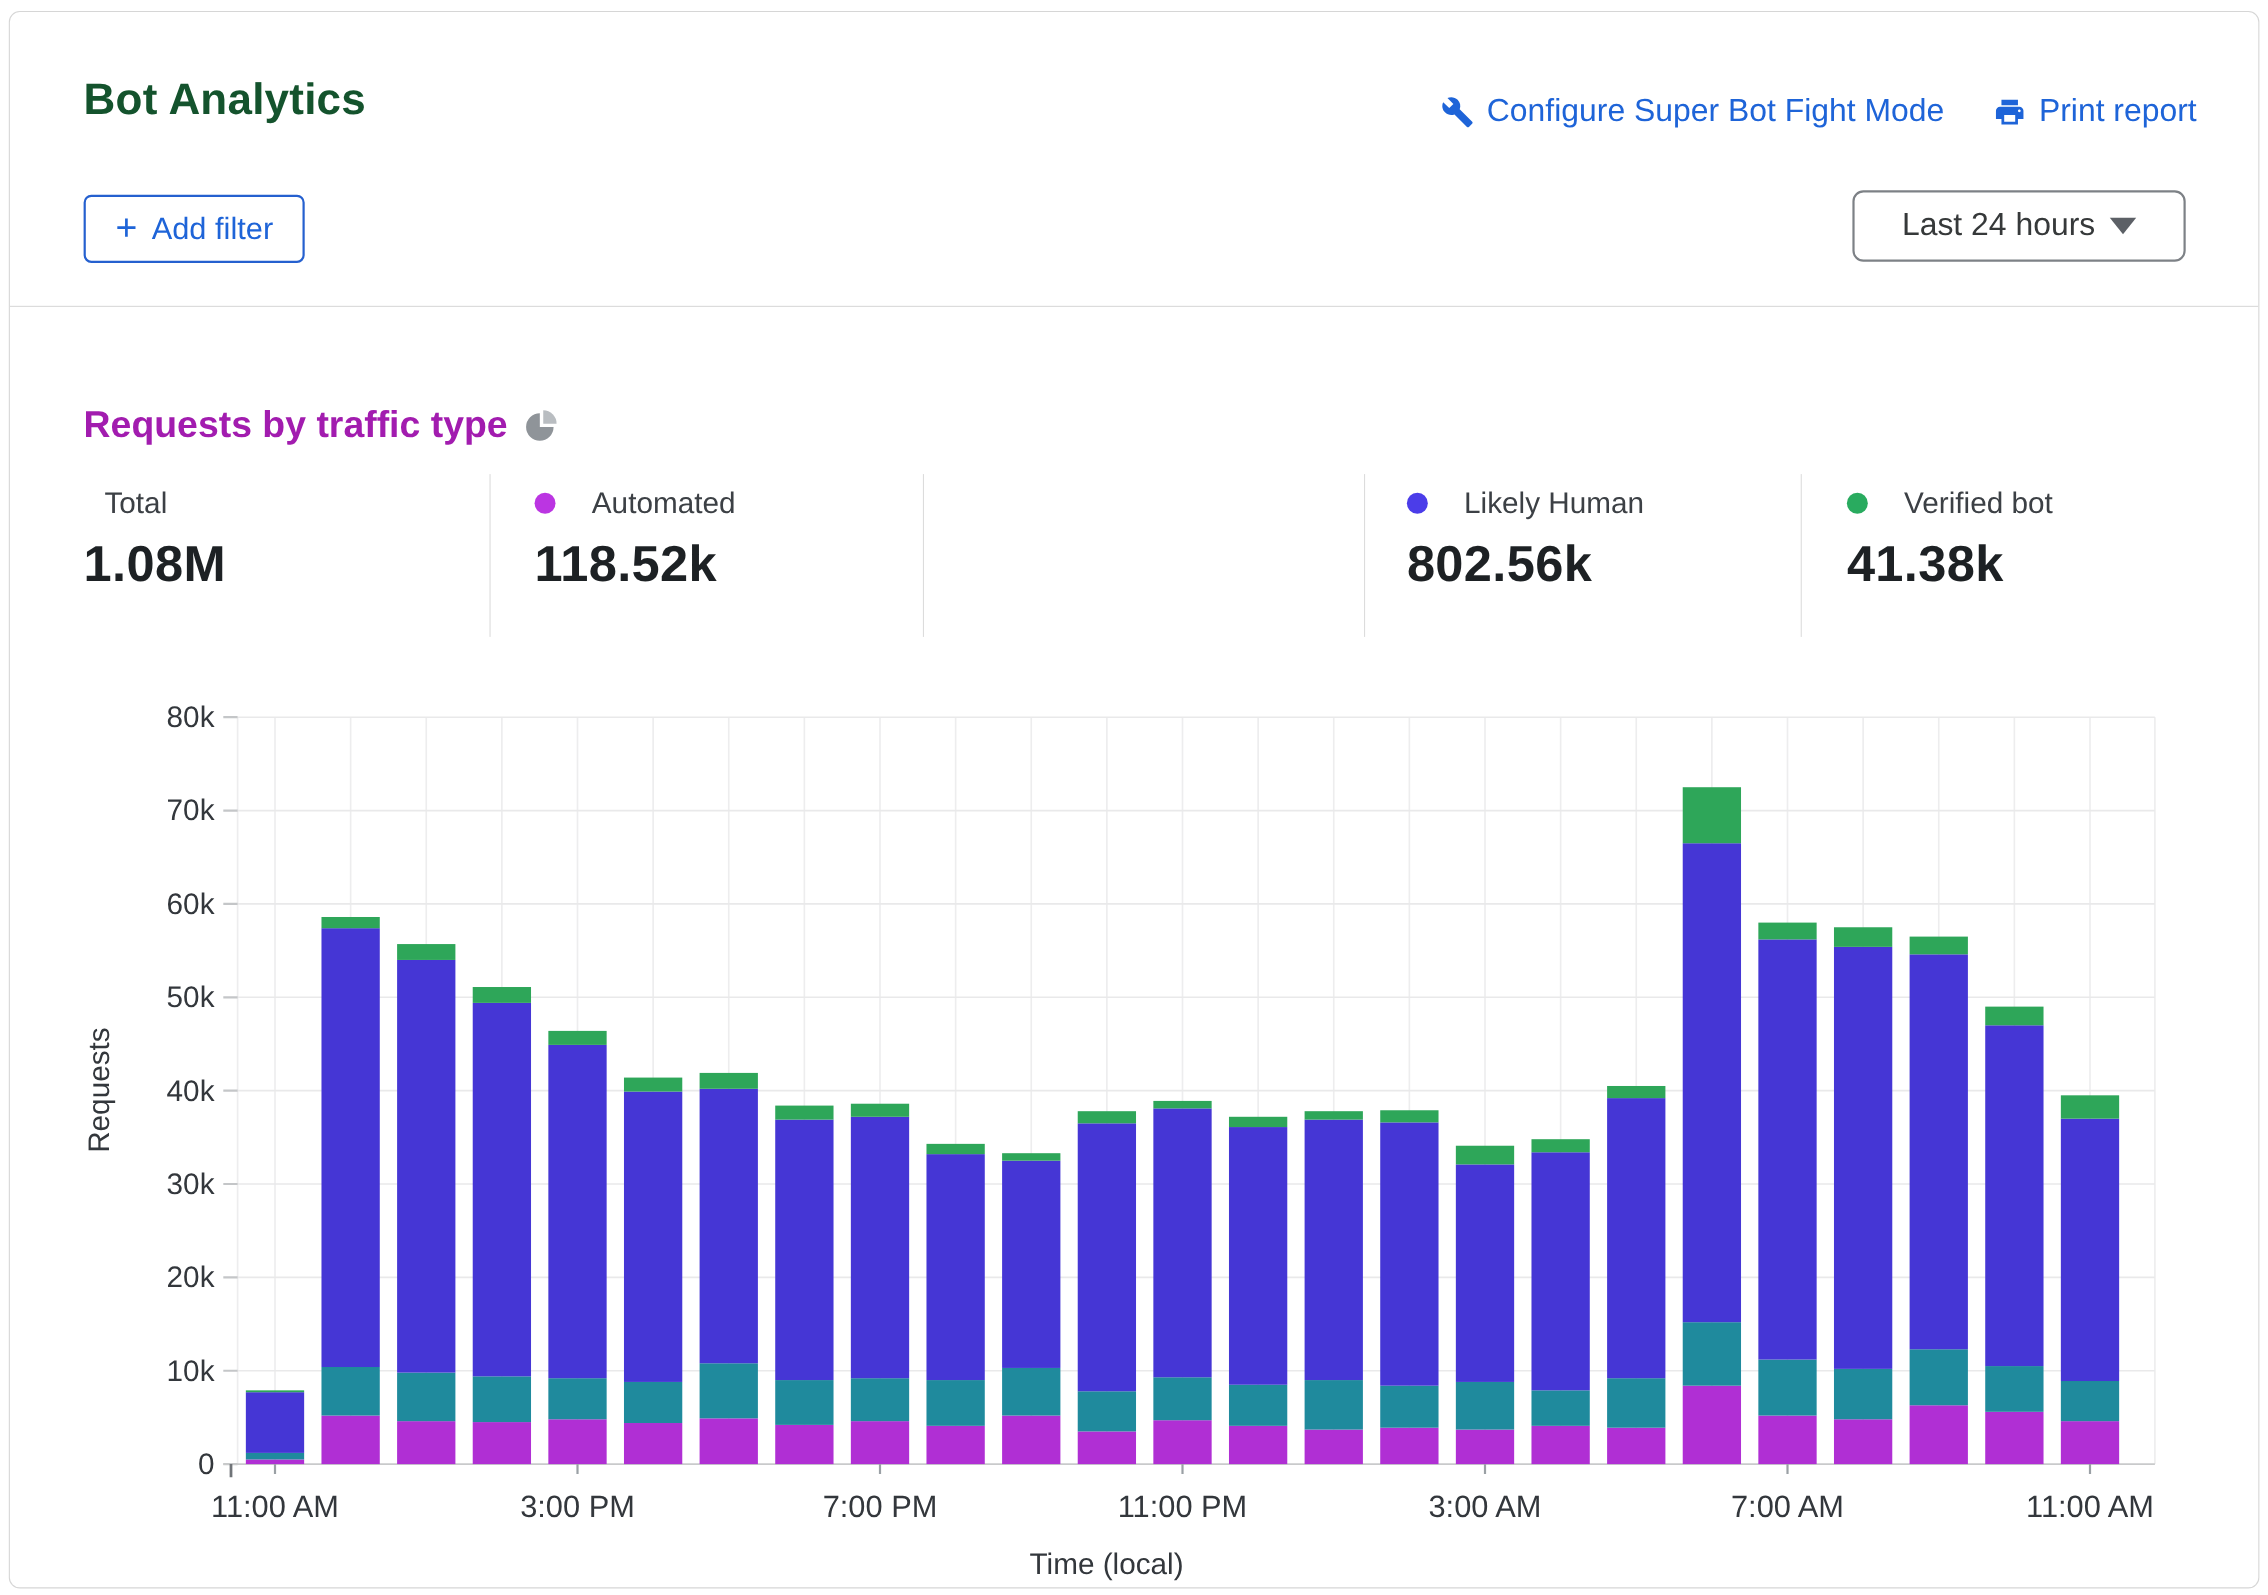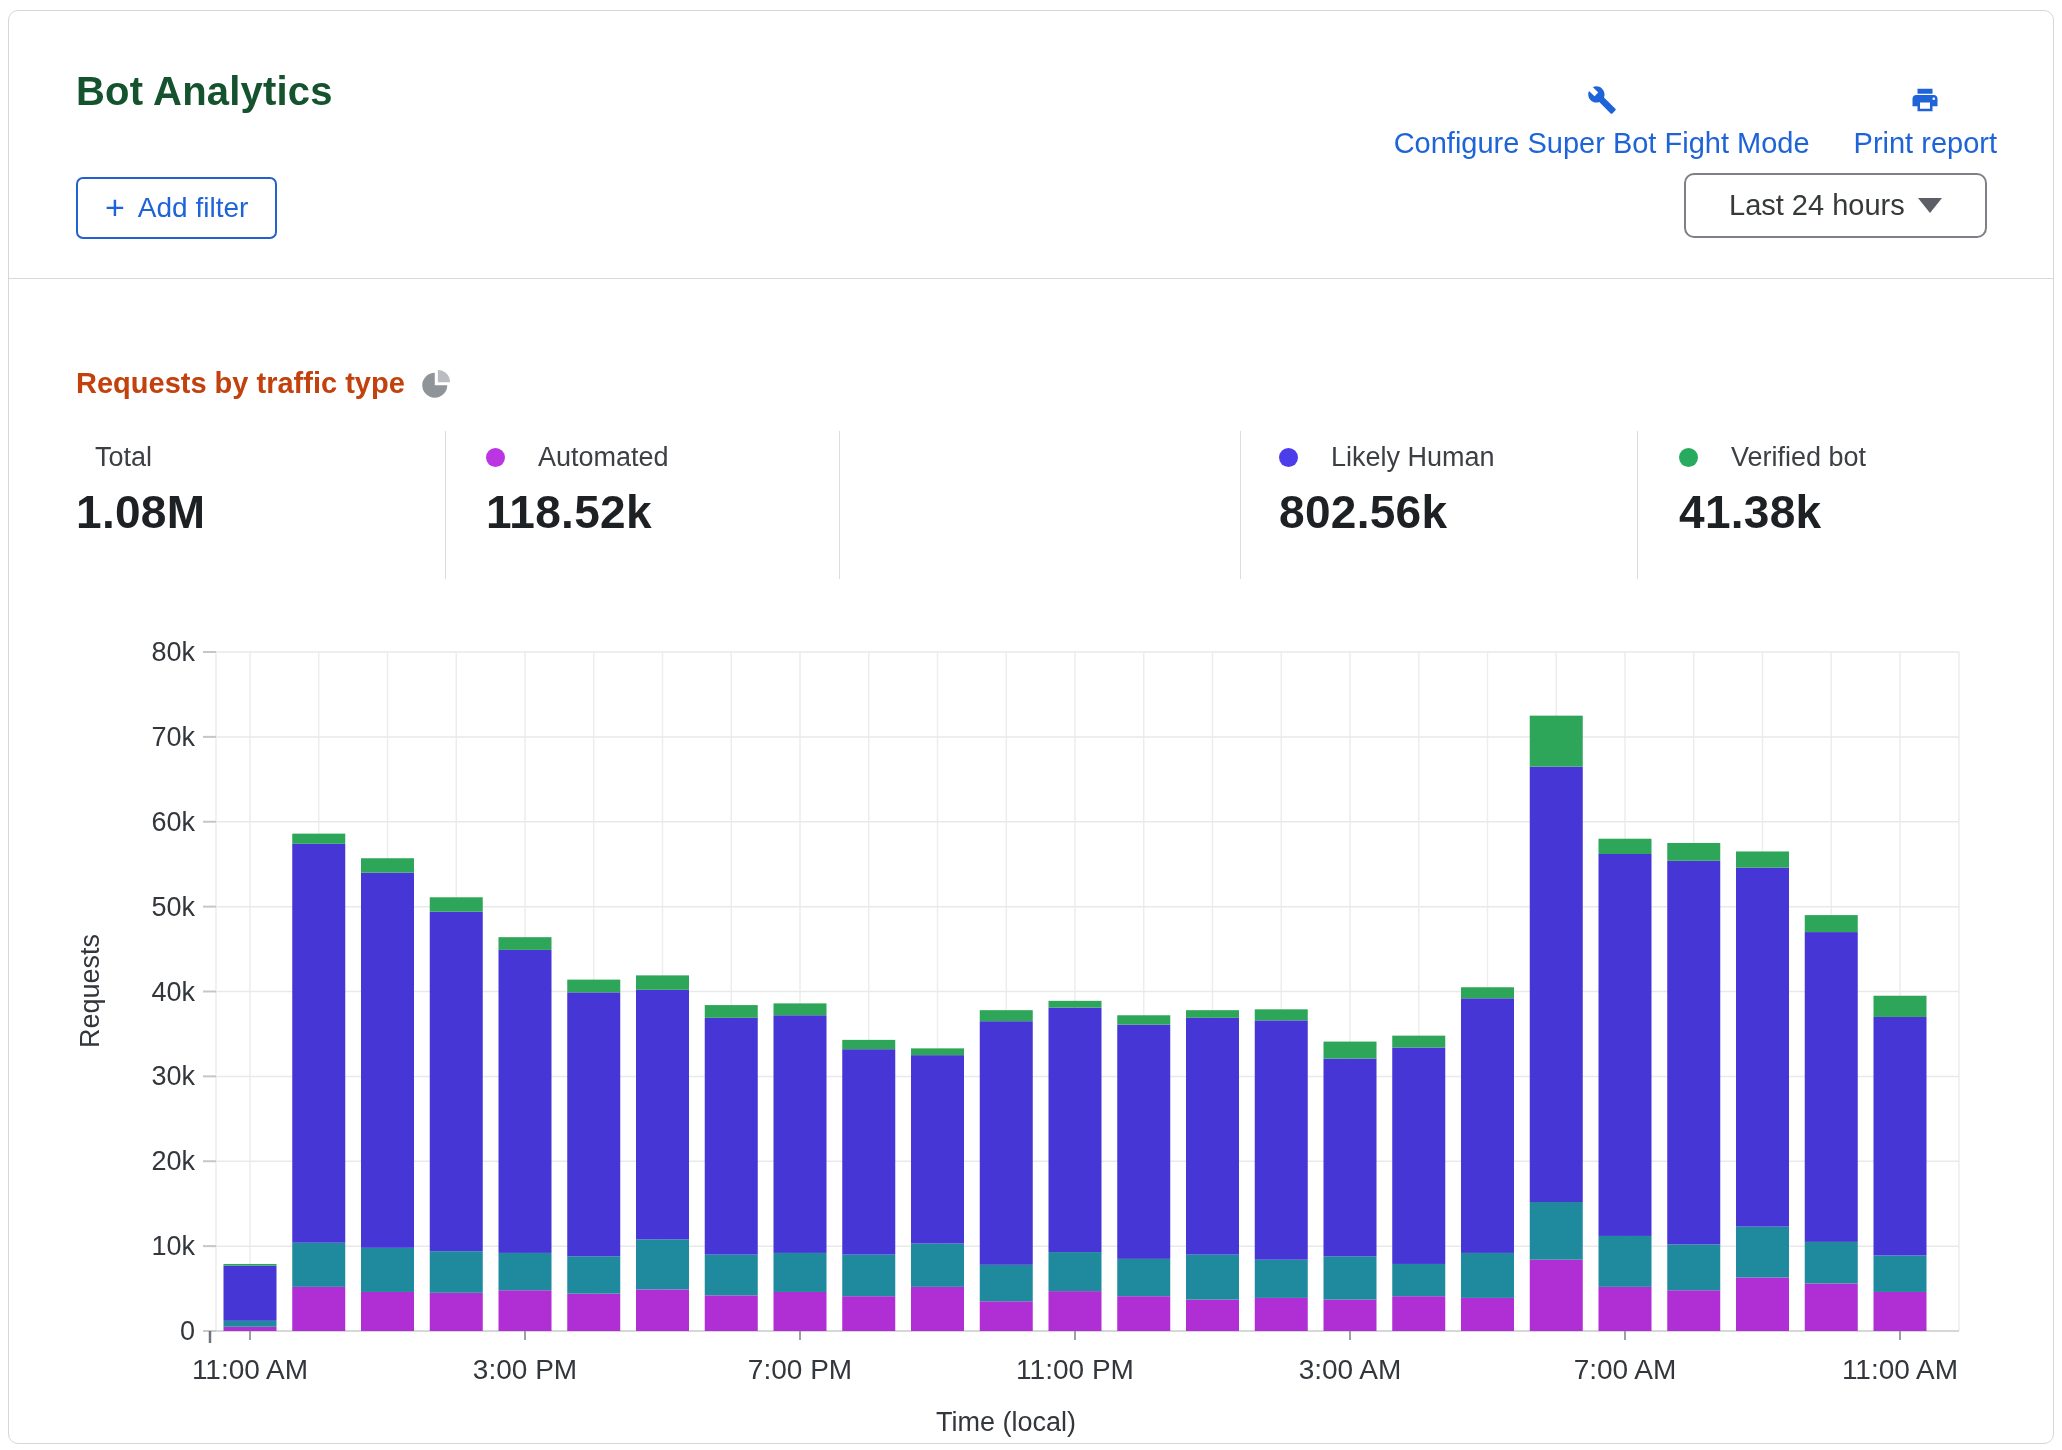--- a/index.html
+++ b/index.html
@@ -1,31 +1,31 @@
 <!DOCTYPE html>
 <html><head>
 <meta charset="utf-8">
 <style>
   html,body{margin:0;padding:0;background:#fff;}
   body{width:2062px;height:1450px;position:relative;font-family:"Liberation Sans",sans-serif;color:#313539;overflow:hidden;}
   .card{position:absolute;left:8px;top:10px;width:2044px;height:1432px;background:#fff;border:1px solid #d6d6d6;border-radius:10px;}
   .page-title{position:absolute;left:67px;top:58px;font-size:40px;font-weight:600;color:#14532d;letter-spacing:.2px;}
   .header-links{position:absolute;top:74px;right:56px;display:flex;align-items:center;gap:44px;}
-  .hlink{display:flex;align-items:center;gap:12px;color:#1e64d8;font-size:29px;text-decoration:none;cursor:pointer;flex-direction:column;}
+  .hlink{display:flex;align-items:center;gap:12px;color:#1e64d8;font-size:29px;text-decoration:none;cursor:pointer;}
   .hlink svg{width:30px;height:30px;fill:#1e64d8;flex:0 0 auto;}
   .add-filter{position:absolute;left:67px;top:166px;height:62px;display:inline-flex;align-items:center;gap:13px;
     padding:0 27px;border:2px solid #2560cf;border-radius:7px;background:#fff;color:#1e64d8;font-size:28px;cursor:pointer;font-family:inherit;}
   .add-filter .plus{font-size:34px;font-weight:400;line-height:1;margin-top:-3px;}
   .time-select{position:absolute;top:162px;right:66px;width:303px;height:65px;border:2px solid #7d8186;border-radius:10px;
     background:#fff;display:flex;align-items:center;padding:0 43px;box-sizing:border-box;cursor:pointer;}
   .time-select .val{font-size:29px;color:#36393a;flex:1;}
   .caret{width:0;height:0;border-left:12px solid transparent;border-right:12px solid transparent;border-top:15px solid #5c6066;}
   .divider-top{position:absolute;left:0;top:267px;width:100%;height:1px;background:#d9d9d9;}
   .section-title{position:absolute;left:67px;top:356px;display:flex;align-items:center;gap:16px;}
-  .section-title .txt{font-size:29px;font-weight:700;color:#c2410c;}
+  .section-title .txt{font-size:34px;font-weight:700;color:#a21caf;}
   .section-title svg{width:30px;height:30px;}
   .stats{position:absolute;left:0;top:420px;width:100%;height:150px;}
   .stat-col{position:absolute;top:8px;}
   .stat-head{display:flex;align-items:center;gap:14px;height:36px;}
   .dot{width:19px;height:19px;border-radius:50%;flex:0 0 auto;}
   .stat-label{font-size:27px;color:#3c4045;margin-left:19px;}
   .stat-value{margin-top:10px;font-size:46px;font-weight:700;color:#1d2124;letter-spacing:.3px;}
   .stat-div{position:absolute;top:0;width:1px;height:148px;background:#dcdcdc;}
   .chart-wrap{position:absolute;left:0;top:590px;width:2046px;height:842px;}
   svg text{font-family:"Liberation Sans",sans-serif;}

